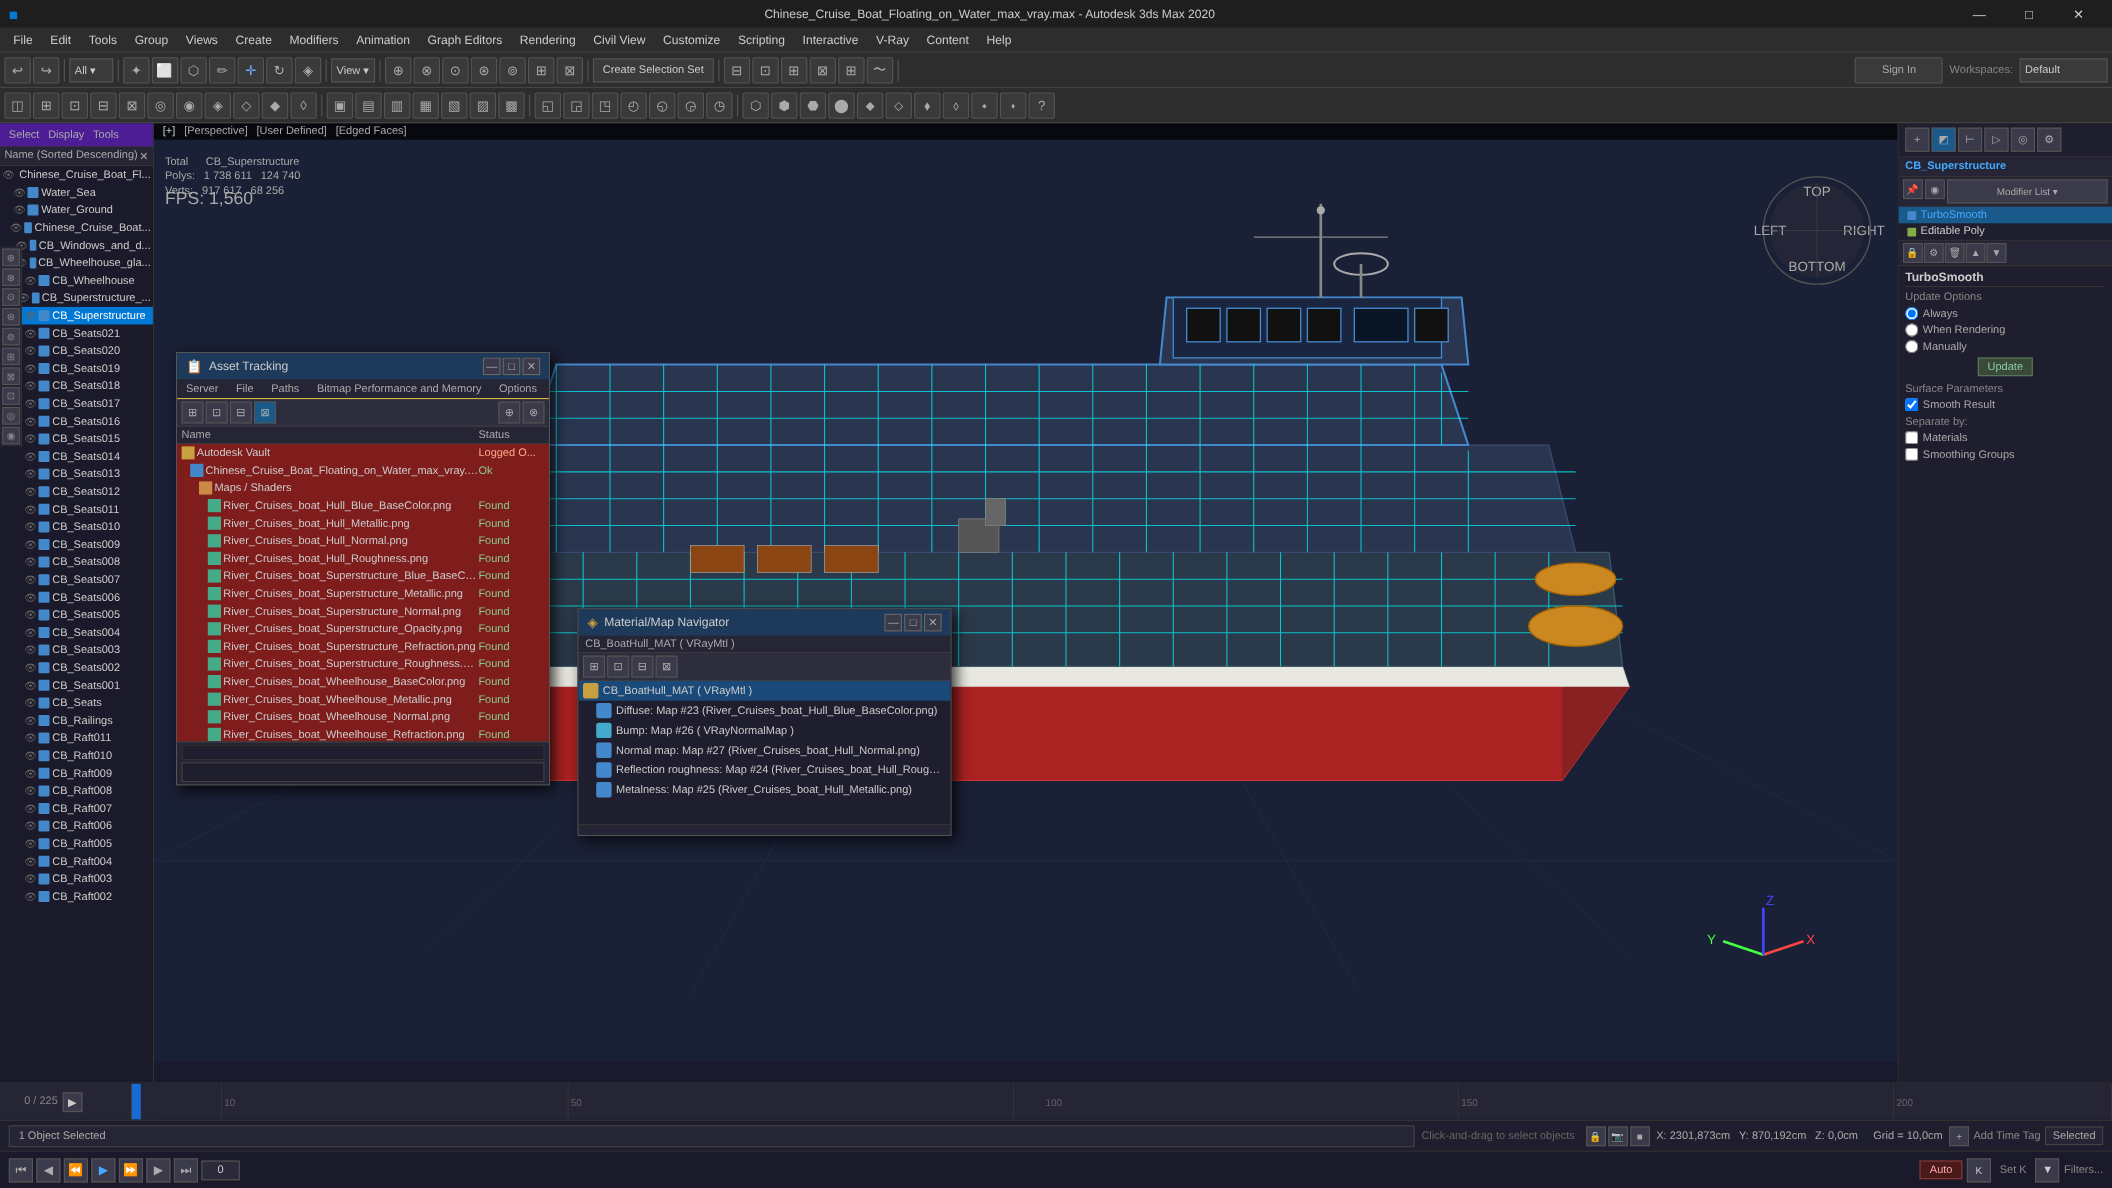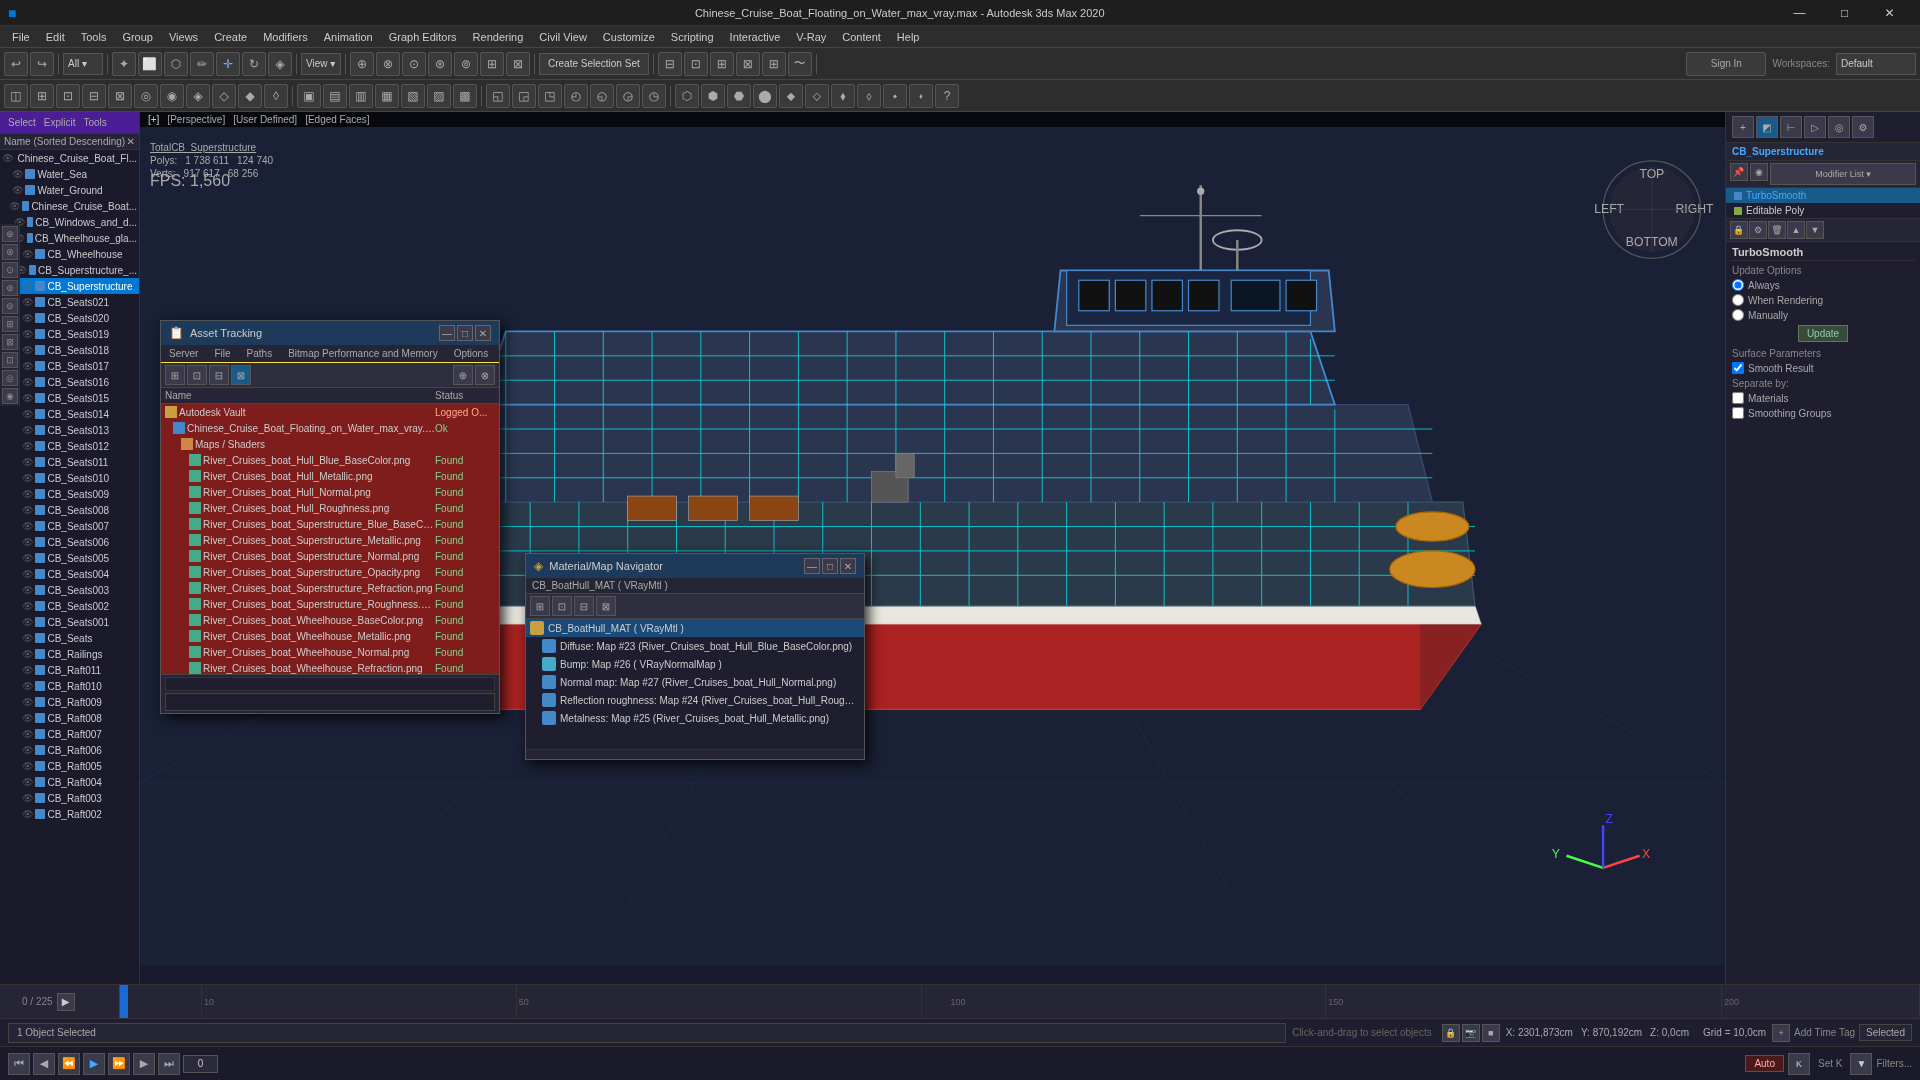--- a/index.html
+++ b/index.html
@@ -263,21 +263,21 @@
   <div class="tb-btn">⬩</div>
   <div class="tb-btn">⬪</div>
   <div class="tb-btn">?</div>
 </div>
 
 <div id="main" style="position:absolute;top:112px;left:0;right:0;bottom:96px;display:flex;">
 
   <div id="left-panel">
     <div id="scene-toolbar">
       <span>Select</span>
-      <span>Explicit</span>
+      <span>Display</span>
       <span>Tools</span>
     </div>
     <div class="tree-header">
       <span>Name (Sorted Descending)</span>
       <span>✕</span>
     </div>
     <div id="scene-tree">
         <div class="tree-item">
           <span class="indent" style="width:0px;display:inline-block;"></span>
           <span class="eye u-eye">👁</span>
@@ -556,21 +556,21 @@
   <div id="viewport">
 
     <div id="viewport-header">
       <span class="bracket">[+]</span>
       <span>[Perspective]</span>
       <span>[User Defined]</span>
       <span>[Edged Faces]</span>
     </div>
 
     <div id="viewport-stats">
-      <div style="display:flex;text-decoration:underline;">
+      <div style="display:flex;gap:16px;">
         <span>Total</span>
         <span>CB_Superstructure</span>
       </div>
       <div style="display:flex;gap:8px;margin-top:2px;">
         <span>Polys:</span>
         <span>1 738 611</span>
         <span>124 740</span>
       </div>
       <div style="display:flex;gap:8px;margin-top:2px;">
         <span>Verts:</span>

